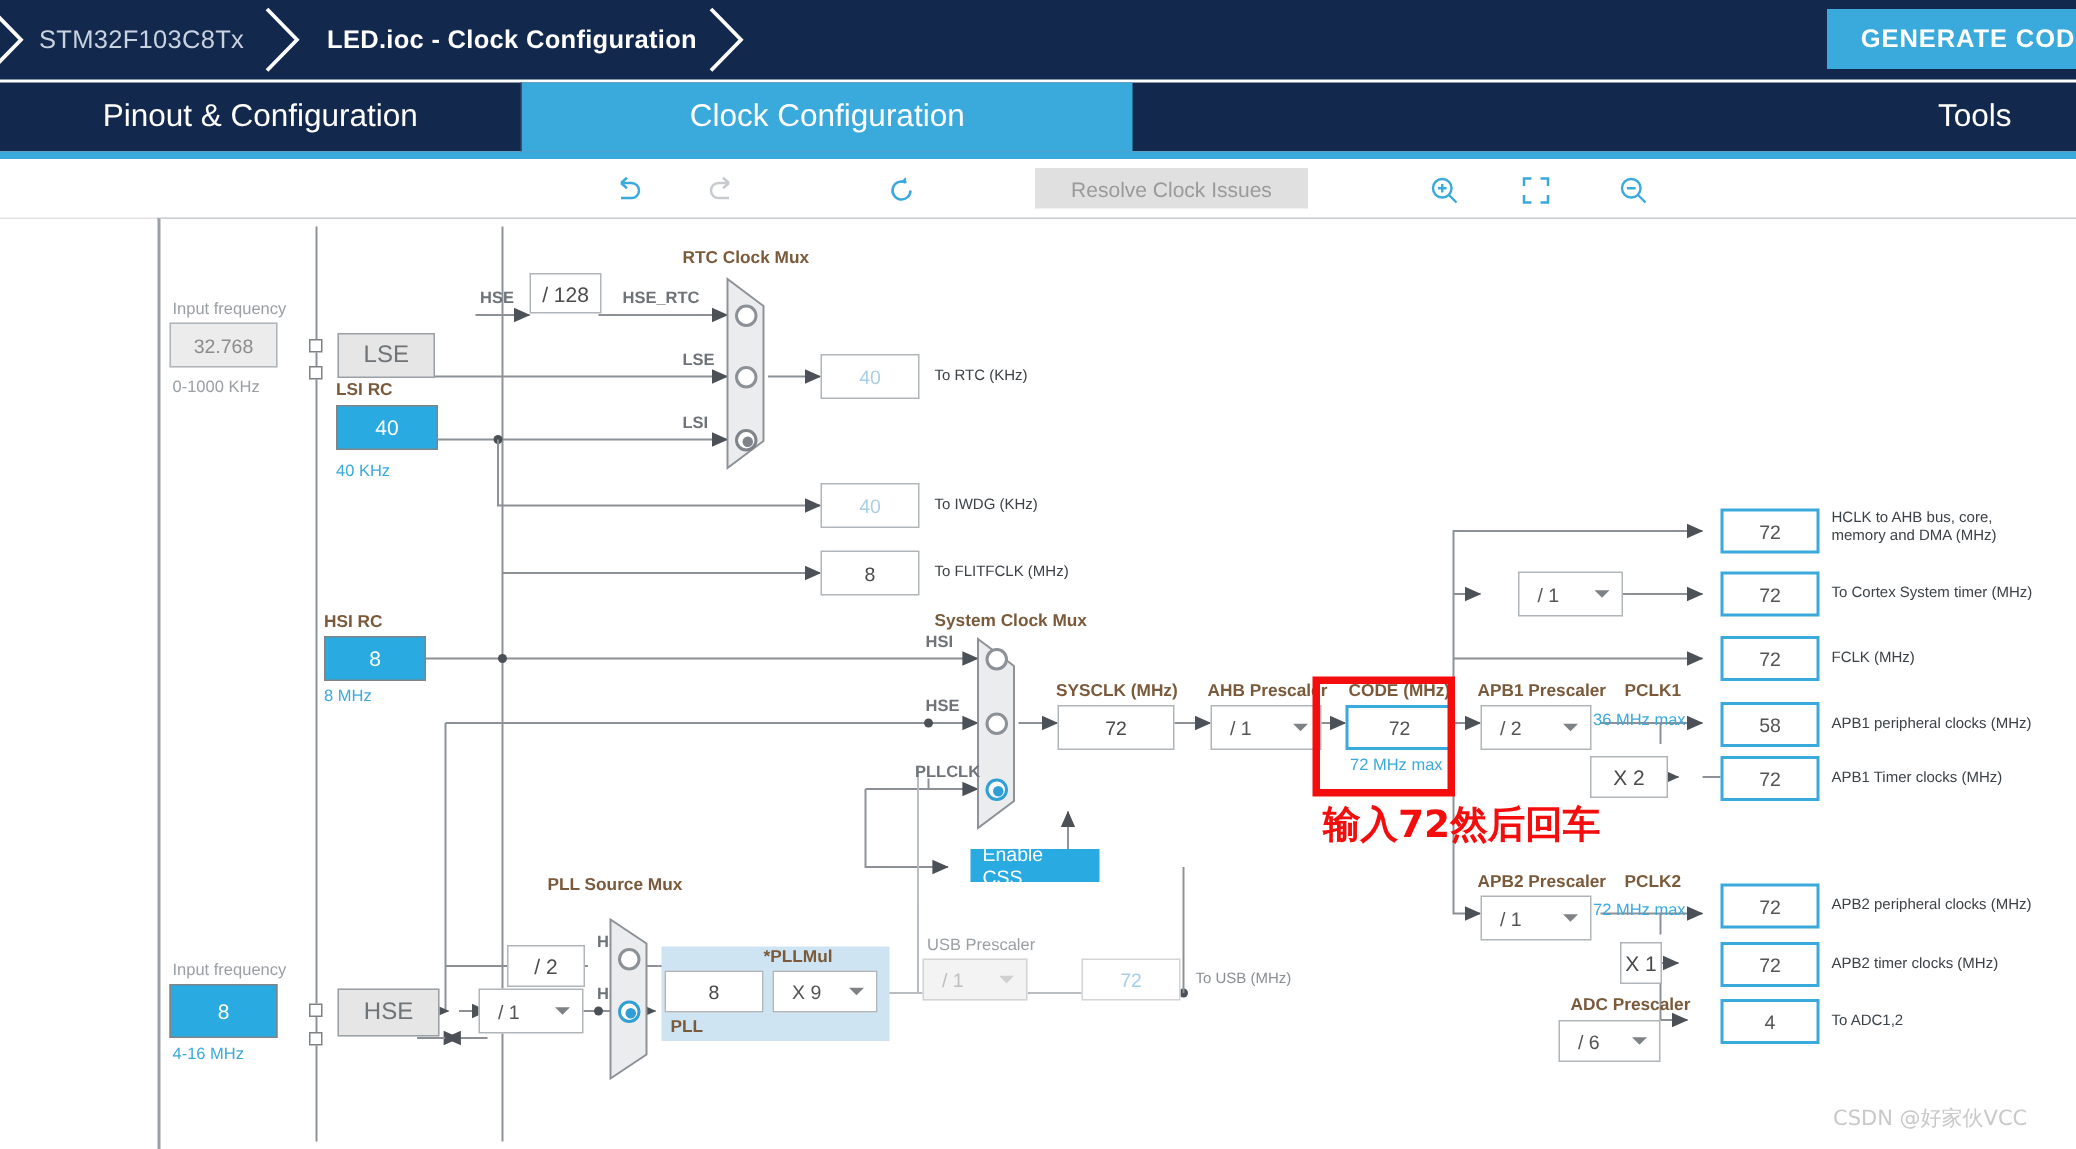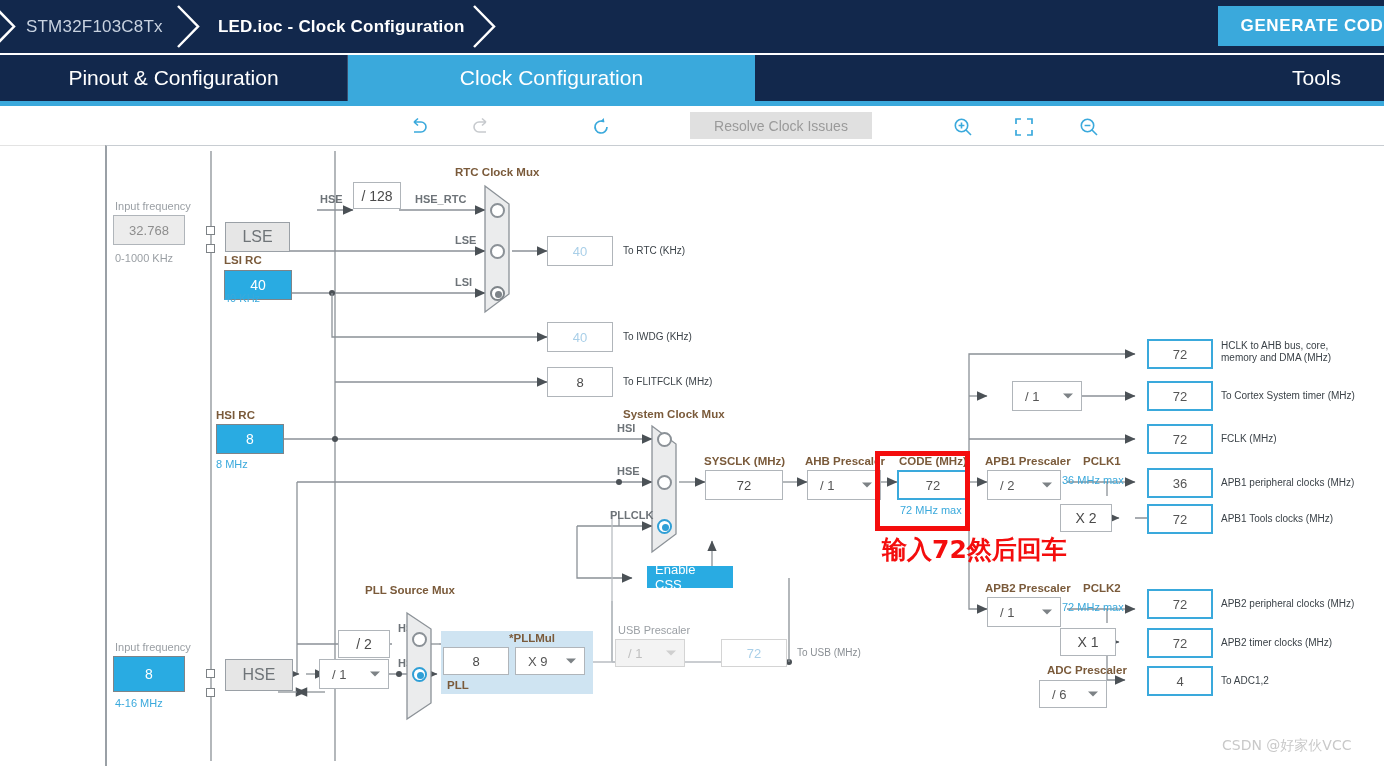--- a/index.html
+++ b/index.html
@@ -372,21 +372,21 @@
 
     <div class="lbl gray" style="left:8px;top:54px">Input frequency</div>
     <div class="vbox ro" style="left:6px;top:69px;width:72px;height:30px">32.768</div>
     <div class="lbl gray" style="left:8px;top:106px">0-1000 KHz</div>
     <div class="vbox gray" style="left:118px;top:76px;width:65px;height:30px">LSE</div>
     <div style="position:absolute;left:99px;top:80px;width:9px;height:9px;border:1.5px solid #7d8286;background:#fff"></div>
     <div style="position:absolute;left:99px;top:98px;width:9px;height:9px;border:1.5px solid #7d8286;background:#fff"></div>
 
     <div class="lbl hdr" style="left:117px;top:108px">LSI RC</div>
     <div class="vbox src" style="left:117px;top:124px;width:68px;height:30px">40</div>
-    <div class="lbl blue" style="left:117px;top:146px">40 KHz</div>
+    <div class="lbl blue" style="left:117px;top:162px">40 KHz</div>
 
     <div class="lbl sig" style="left:213px;top:47px">HSE</div>
     <div class="sbox" style="left:246px;top:36px;width:48px;height:27px">/ 128</div>
     <div class="lbl sig" style="left:308px;top:47px">HSE_RTC</div>
 
     <div class="lbl hdr" style="left:348px;top:20px">RTC Clock Mux</div>
     <div class="mux" style="left:376px;top:38px">
       <svg width="34" height="130" viewBox="0 0 34 130">
           <path d="M2,2 L26,20 L26,110 L2,128 Z" fill="#ebeced" stroke="#8b9197" stroke-width="1.3"></path>
         </svg>
@@ -452,42 +452,42 @@
     <div class="lbl blue" style="left:955px;top:328px">36 MHz max</div>
     <div class="sbox" style="left:953px;top:358px;width:52px;height:28px">X 2</div>
 
     <div class="lbl hdr" style="left:878px;top:436px">APB2 Prescaler</div>
     <div class="sel" style="left:880px;top:451px;width:74px;height:30px">
       <span>/ 1</span>
       <span class="caret"></span>
     </div>
     <div class="lbl hdr" style="left:976px;top:436px">PCLK2</div>
     <div class="lbl blue" style="left:955px;top:455px">72 MHz max</div>
-    <div class="sbox" style="left:953px;top:482px;width:56px;height:28px">X 1</div>
+    <div class="sbox" style="left:973px;top:482px;width:28px;height:28px">X 1</div>
 
     <div class="lbl hdr" style="left:940px;top:518px">ADC Prescaler</div>
     <div class="sel" style="left:932px;top:534px;width:68px;height:28px">
       <span>/ 6</span>
       <span class="caret"></span>
     </div>
 
     <div class="vbox blue" style="left:1040px;top:193px;width:66px;height:30px">72</div>
     <div class="lbl out" style="left:1114px;top:194px;width:165px;white-space:normal">HCLK to AHB bus, core,<br>memory and DMA (MHz)</div>
 
     <div class="vbox blue" style="left:1040px;top:235px;width:66px;height:30px">72</div>
     <div class="lbl out" style="left:1114px;top:244px">To Cortex System timer (MHz)</div>
 
     <div class="vbox blue" style="left:1040px;top:278px;width:66px;height:30px">72</div>
     <div class="lbl out" style="left:1114px;top:287px">FCLK (MHz)</div>
 
-    <div class="vbox blue" style="left:1040px;top:322px;width:66px;height:30px">36</div>
+    <div class="vbox blue" style="left:1040px;top:322px;width:66px;height:30px">58</div>
     <div class="lbl out" style="left:1114px;top:331px">APB1 peripheral clocks (MHz)</div>
 
     <div class="vbox blue" style="left:1040px;top:358px;width:66px;height:30px">72</div>
-    <div class="lbl out" style="left:1114px;top:367px">APB1 Tools clocks (MHz)</div>
+    <div class="lbl out" style="left:1114px;top:367px">APB1 Timer clocks (MHz)</div>
 
     <div class="vbox blue" style="left:1040px;top:443px;width:66px;height:30px">72</div>
     <div class="lbl out" style="left:1114px;top:452px">APB2 peripheral clocks (MHz)</div>
 
     <div class="vbox blue" style="left:1040px;top:482px;width:66px;height:30px">72</div>
     <div class="lbl out" style="left:1114px;top:491px">APB2 timer clocks (MHz)</div>
 
     <div class="vbox blue" style="left:1040px;top:520px;width:66px;height:30px">4</div>
     <div class="lbl out" style="left:1114px;top:529px">To ADC1,2</div>
 

